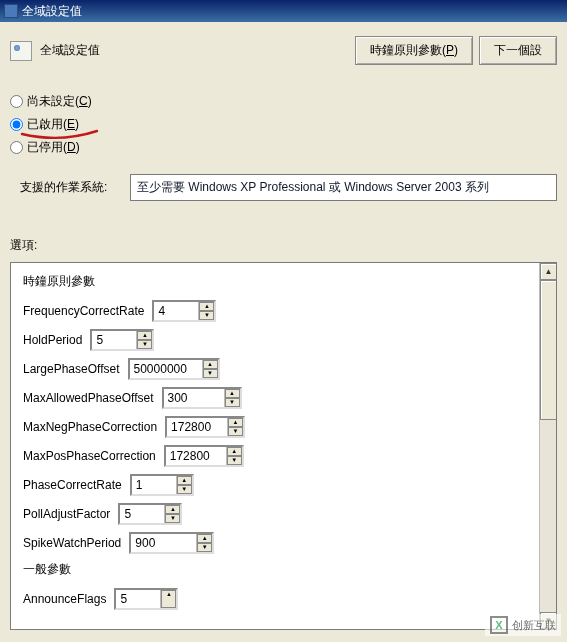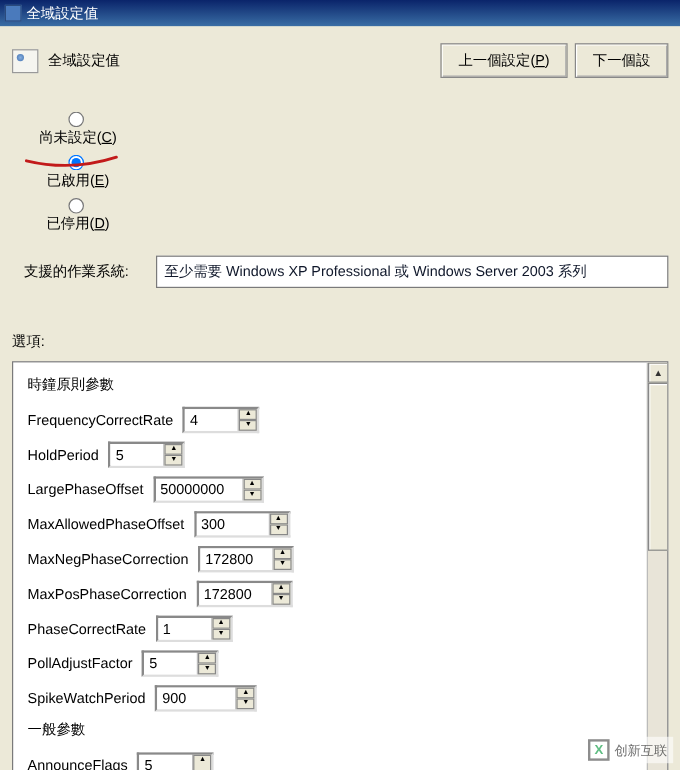--- a/index.html
+++ b/index.html
@@ -74,21 +74,20 @@
     }
     .radio-group {
       display: inline-block;
       vertical-align: top;
       width: 110px;
     }
     .radio-row {
       display: flex;
       align-items: center;
       margin: 6px 0;
-      flex-direction: column;
     }
     .radio-row input[type="radio"] { margin-right: 4px; }
     .radio-row label u { text-decoration: underline; }
     .comment-area {
       display: inline-block;
       vertical-align: top;
       margin-left: 10px;
     }
     .comment-label { vertical-align: top; margin-right: 6px; }
     .comment-box {
@@ -226,21 +225,21 @@
 
 <div class="content-area">
 
   <div class="header-section">
     <div class="header-left">
       <span class="settings-icon"></span>
       <span>全域設定值</span>
     </div>
     <div class="header-buttons">
       <button class="nav-button">
-        <span>上一個設定(</span><u>P</u><span>)</span>
+        <span>時鐘原則參數(</span><u>P</u><span>)</span>
       </button>
       <button class="nav-button">下一個設</button>
     </div>
   </div>
 
   <div class="radio-section">
     <div class="radio-group">
       <div class="radio-row">
         <input type="radio" name="state" style="">
         <label><span>尚未設定(</span><u>C</u><span>)</span></label>

